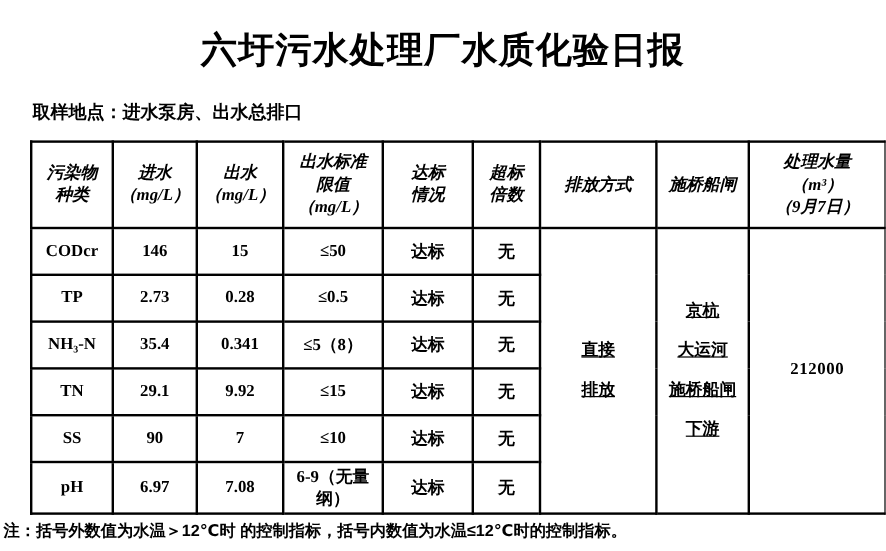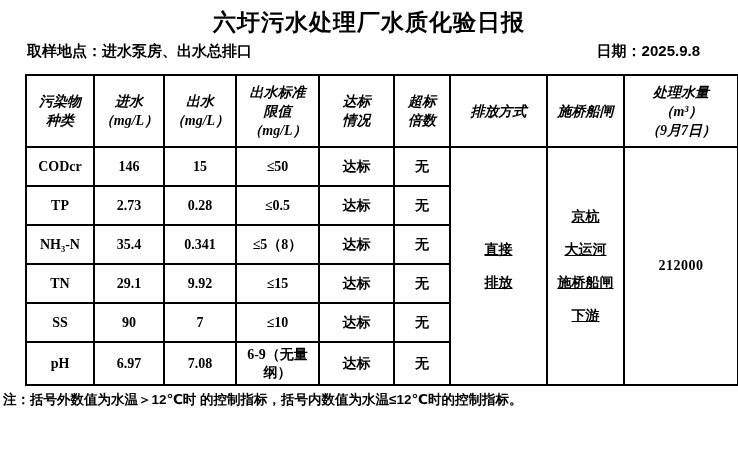--- a/index.html
+++ b/index.html
@@ -6,34 +6,34 @@
   html, body { margin: 0; padding: 0; }
   body {
     width: 738px; height: 459px;
     background: #ffffff; color: #000000;
     font-family: "Liberation Sans", "DejaVu Sans", sans-serif;
     overflow: hidden;
   }
   .page { position: relative; width: 738px; height: 459px; }
 
   .report-title {
-    margin-top: 8px;
+    margin-top: 28px;
     text-align: center;
     font-family: "Liberation Serif", "DejaVu Serif", serif;
     font-weight: bold;
-    font-size: 23px;
+    font-size: 30px;
     line-height: 30px;
     letter-spacing: 1px;
   }
 
   .meta-row {
     display: flex;
     justify-content: space-between;
     align-items: baseline;
-    margin-top: 3px;
+    margin-top: 26px;
     padding: 0 38px 0 27px;
     font-weight: bold;
     font-size: 15px;
     line-height: 20px;
   }
 
   table.report-table {
     border-collapse: collapse;
     table-layout: fixed;
     margin: 13px 0 0 25px;
@@ -73,21 +73,20 @@
 </style>
 </head>
 <body>
 
 <div class="page">
 
   <div class="report-title">六圩污水处理厂水质化验日报</div>
 
   <div class="meta-row">
     <span>取样地点：进水泵房、出水总排口</span>
-    <span>日期：2025.9.8</span>
   </div>
 
   <table class="report-table">
     <colgroup>
       <col style="width:68px">
         <col style="width:70px">
         <col style="width:72px">
       <col style="width:83px">
         <col style="width:75px">
         <col style="width:56px">

